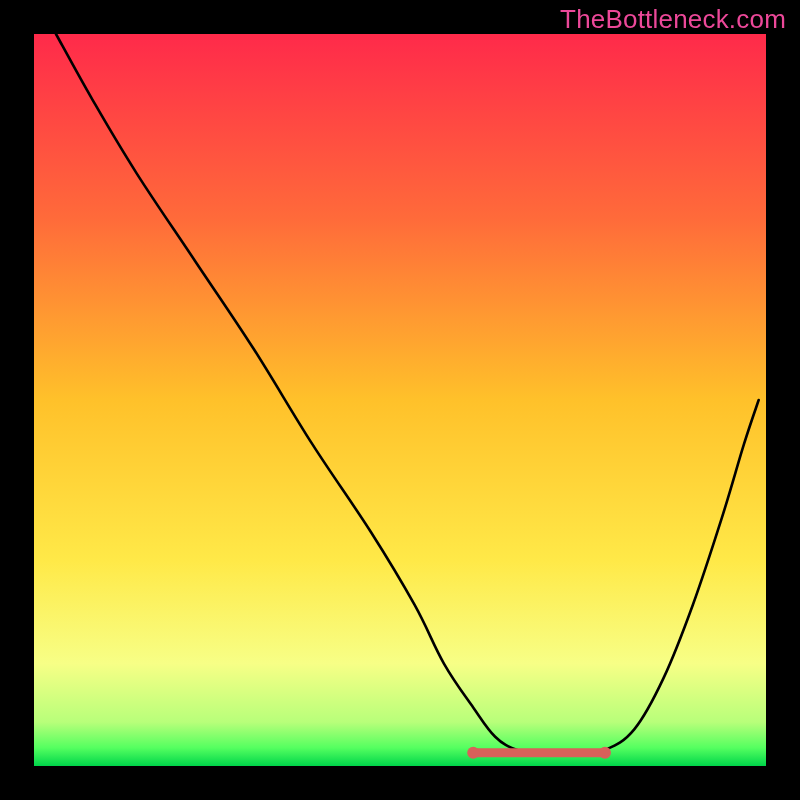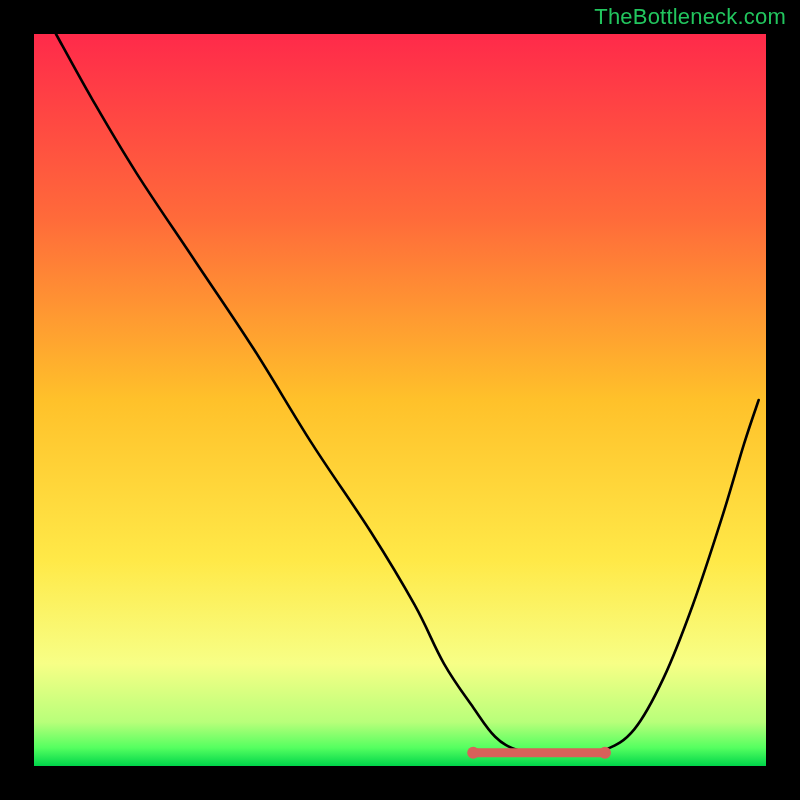--- a/index.html
+++ b/index.html
@@ -14,22 +14,22 @@
     position: relative;
     width: 800px;
     height: 800px;
     background: #000;
   }
   .watermark {
     position: absolute;
     top: 4px;
     right: 14px;
     font-family: Arial, Helvetica, sans-serif;
-    font-size: 22px;
-    color: #22c55e;
+    font-size: 26px;
+    color: #ec4899;
     font-weight: 500;
     letter-spacing: 0.2px;
     z-index: 10;
   }
   svg {
     display: block;
   }
 </style>
 </head>
 <body>

